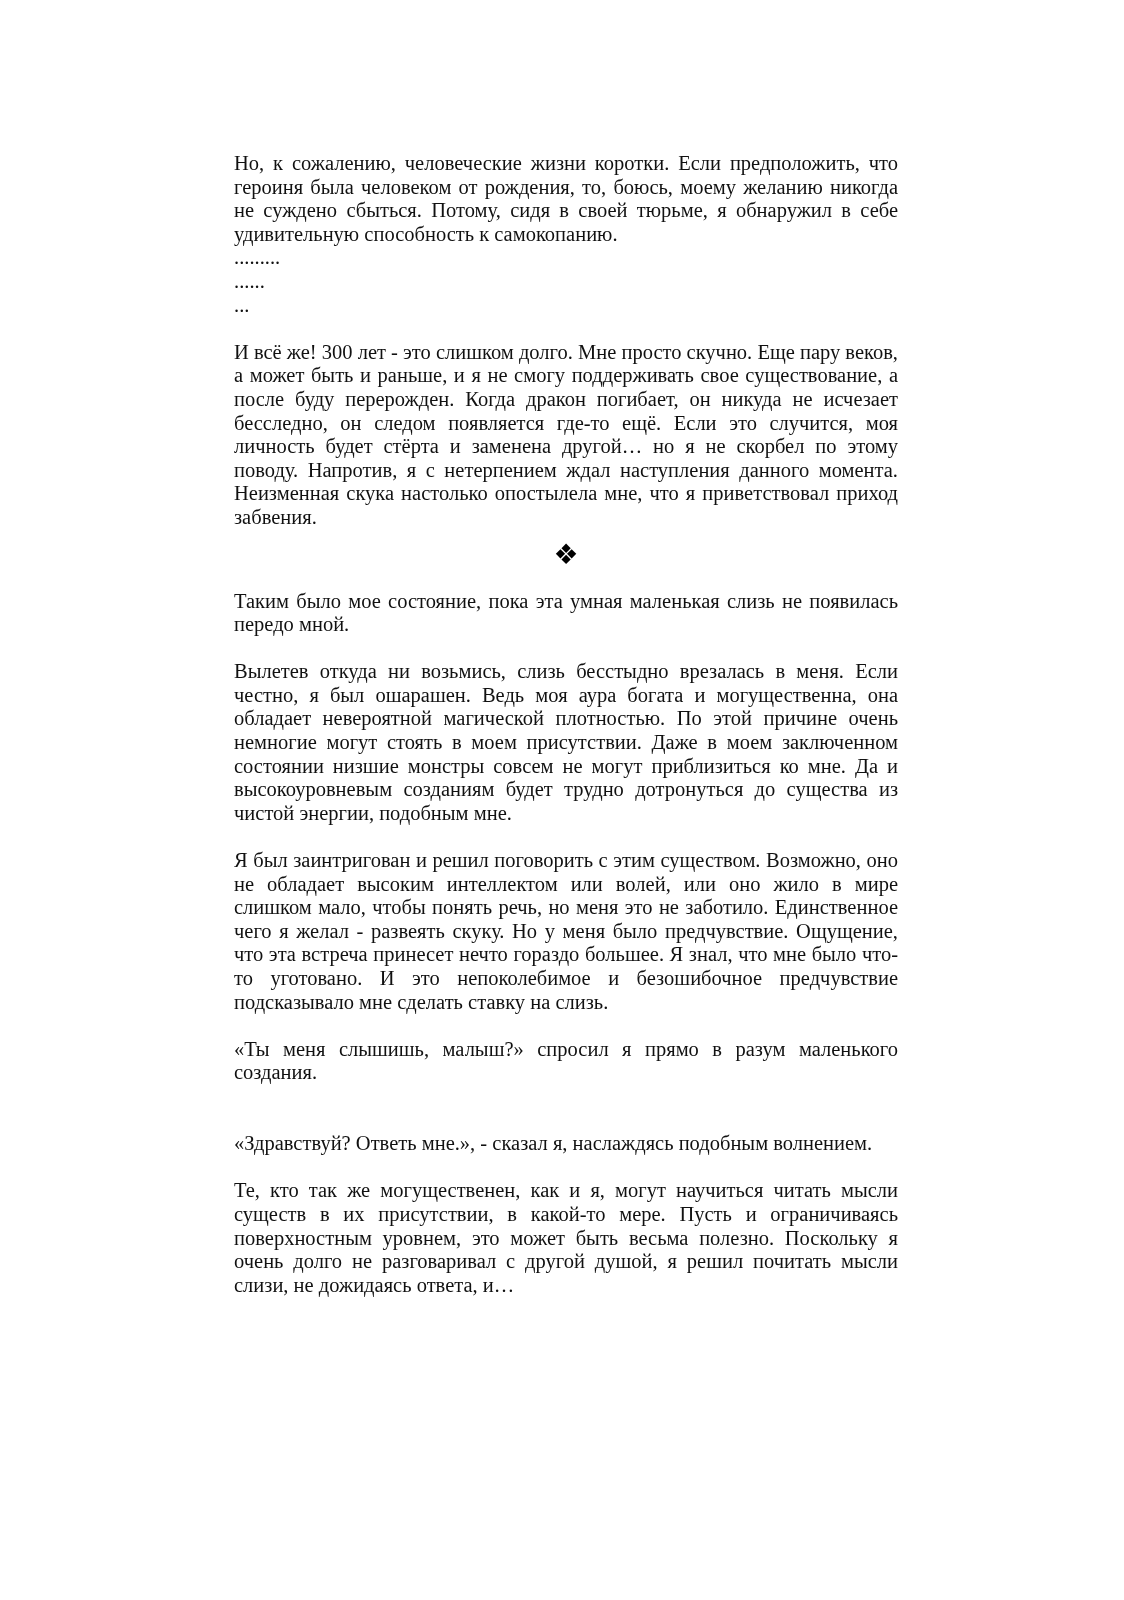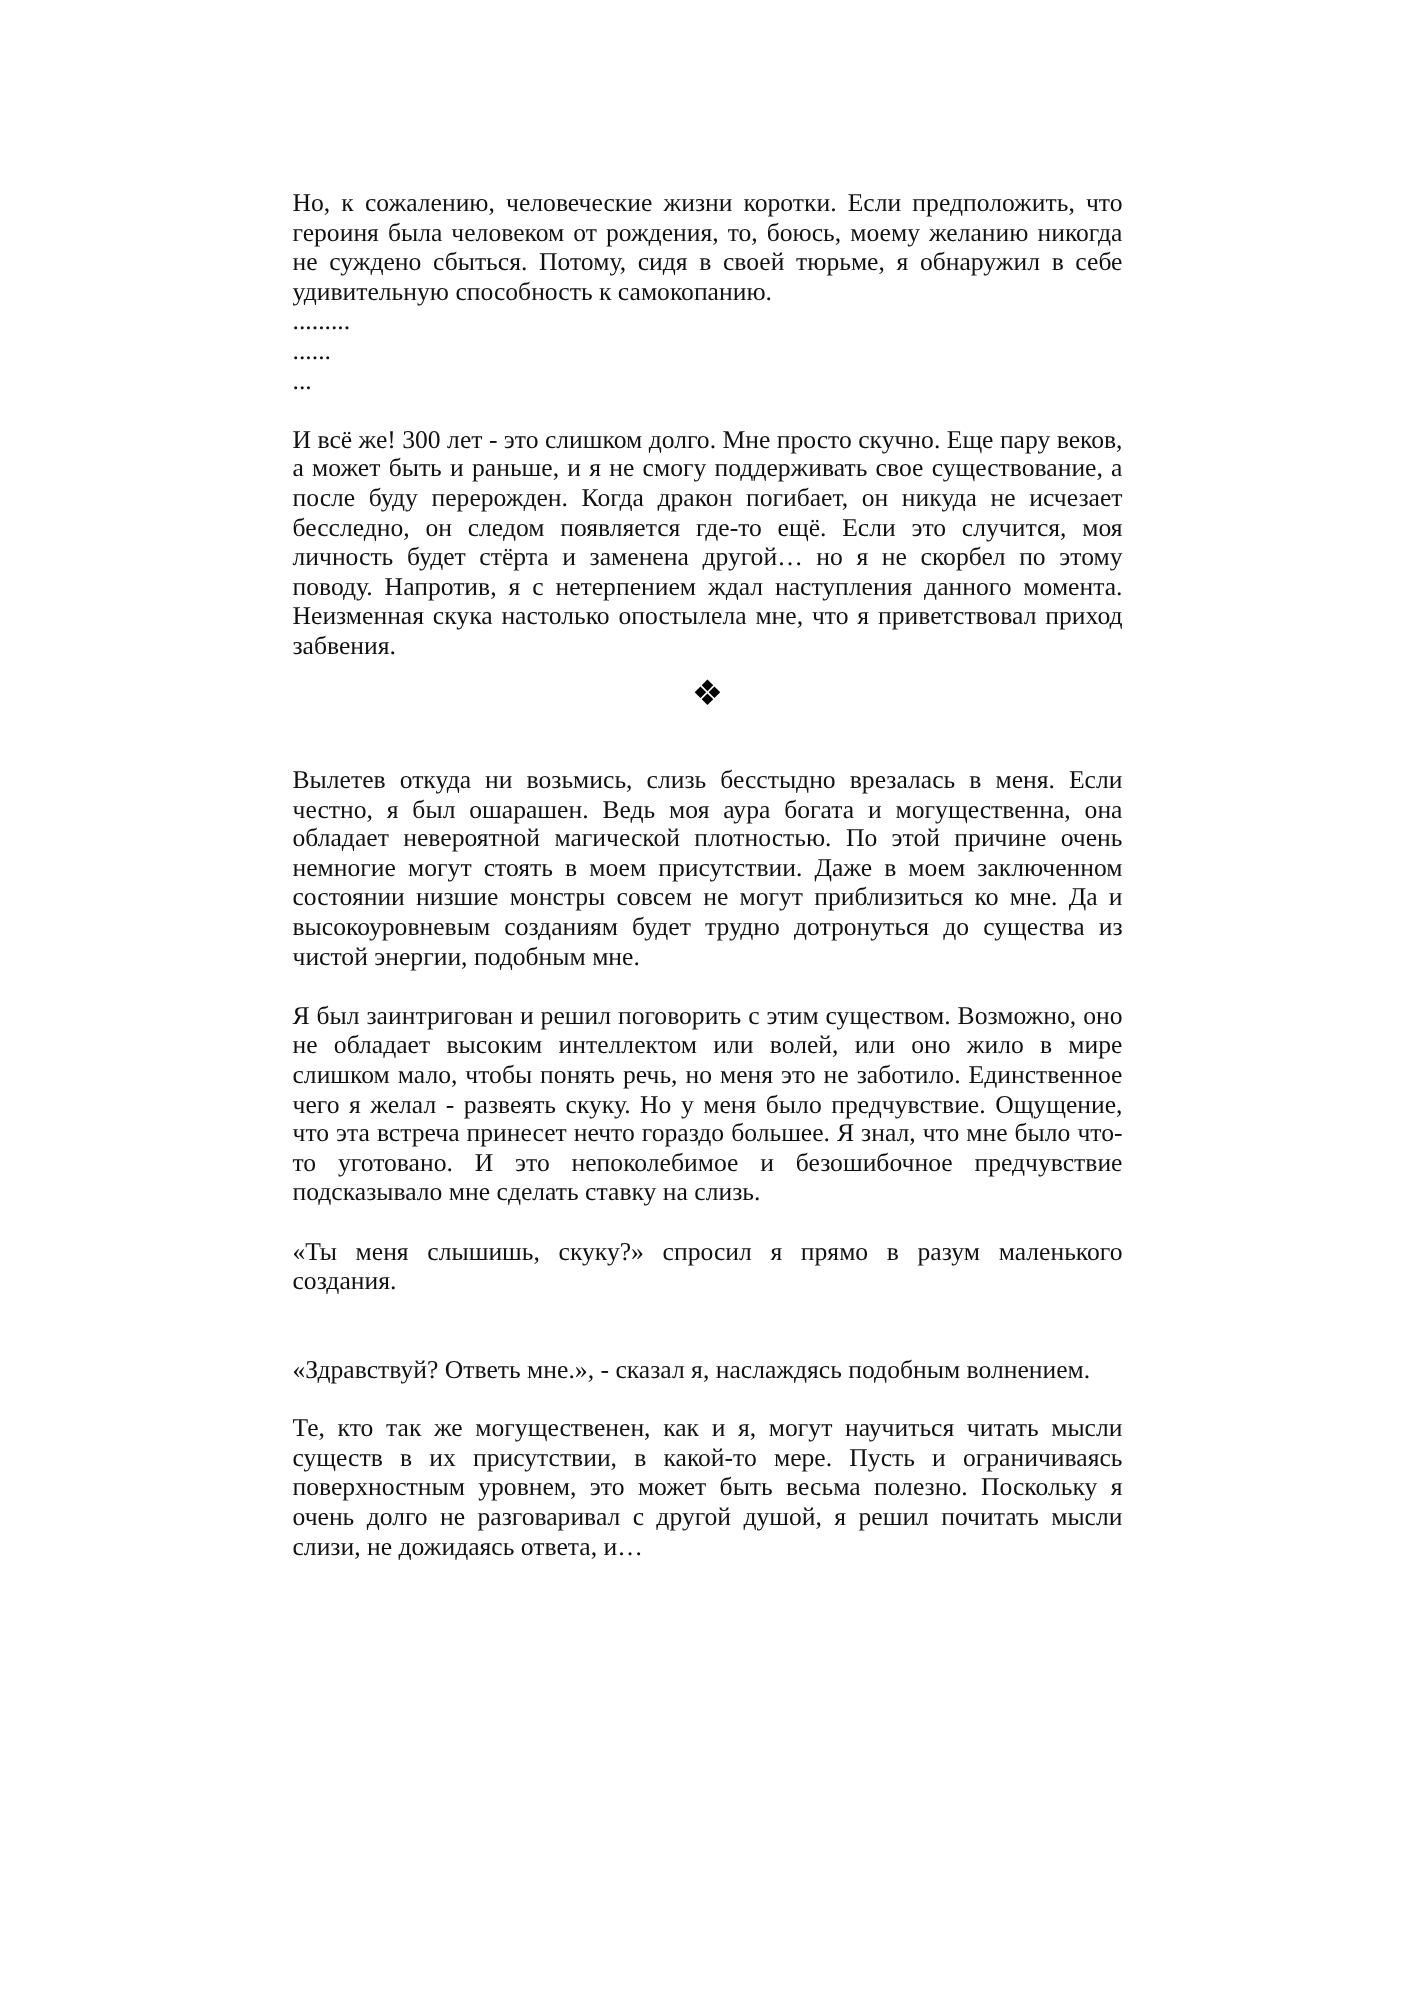--- a/index.html
+++ b/index.html
@@ -48,24 +48,25 @@
 <body>
 
 <div class="page">
   <p class="para">Но, к сожалению, человеческие жизни коротки. Если предположить, что героиня была человеком от рождения, то, боюсь, моему желанию никогда не суждено сбыться. Потому, сидя в своей тюрьме, я обнаружил в себе удивительную способность к самокопанию.</p>
   <p class="dots">.........</p>
   <p class="dots">......</p>
   <p class="dots">...</p>
   <div class="gap"></div>
   <p class="para">И всё же! 300 лет - это слишком долго. Мне просто скучно. Еще пару веков, а может быть и раньше, и я не смогу поддерживать свое существование, а после буду перерожден. Когда дракон погибает, он никуда не исчезает бесследно, он следом появляется где-то ещё. Если это случится, моя личность будет стёрта и заменена другой… но я не скорбел по этому поводу. Напротив, я с нетерпением ждал наступления данного момента. Неизменная скука настолько опостылела мне, что я приветствовал приход забвения.</p>
   <div class="ornament">❖</div>
+  <p class="para">Таким было мое состояние, пока эта умная маленькая слизь не появилась передо мной.</p>
   <div class="gap"></div>
   <p class="para">Вылетев откуда ни возьмись, слизь бесстыдно врезалась в меня. Если честно, я был ошарашен. Ведь моя аура богата и могущественна, она обладает невероятной магической плотностью. По этой причине очень немногие могут стоять в моем присутствии. Даже в моем заключенном состоянии низшие монстры совсем не могут приблизиться ко мне. Да и высокоуровневым созданиям будет трудно дотронуться до существа из чистой энергии, подобным мне.</p>
   <div class="gap"></div>
   <p class="para">Я был заинтригован и решил поговорить с этим существом. Возможно, оно не обладает высоким интеллектом или волей, или оно жило в мире слишком мало, чтобы понять речь, но меня это не заботило. Единственное чего я желал - развеять скуку. Но у меня было предчувствие. Ощущение, что эта встреча принесет нечто гораздо большее. Я знал, что мне было что-то уготовано. И это непоколебимое и безошибочное предчувствие подсказывало мне сделать ставку на слизь.</p>
   <div class="gap"></div>
-  <p class="para">«Ты меня слышишь, скуку?» спросил я прямо в разум маленького создания.</p>
+  <p class="para">«Ты меня слышишь, малыш?» спросил я прямо в разум маленького создания.</p>
   <div class="gap"></div>
   <div class="gap"></div>
   <p class="para">«Здравствуй? Ответь мне.», - сказал я, наслаждясь подобным волнением.</p>
   <div class="gap"></div>
   <p class="para">Те, кто так же могущественен, как и я, могут научиться читать мысли существ в их присутствии, в какой-то мере. Пусть и ограничиваясь поверхностным уровнем, это может быть весьма полезно. Поскольку я очень долго не разговаривал с другой душой, я решил почитать мысли слизи, не дожидаясь ответа, и…</p>
 </div>
 
 </body></html>

